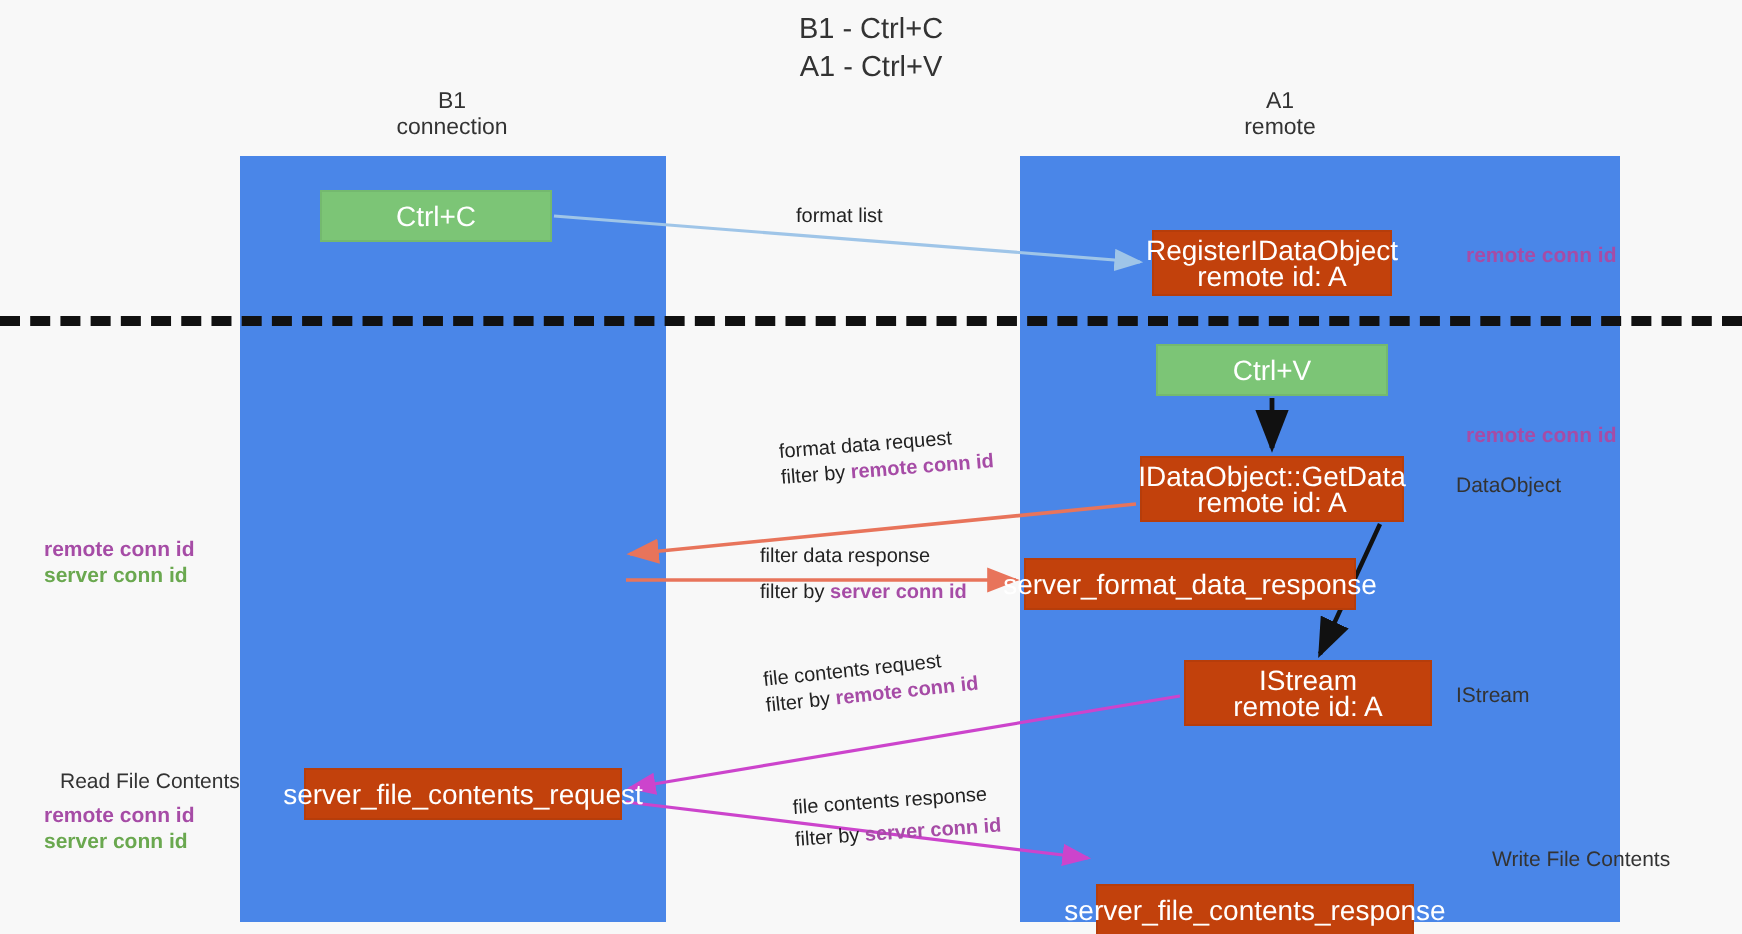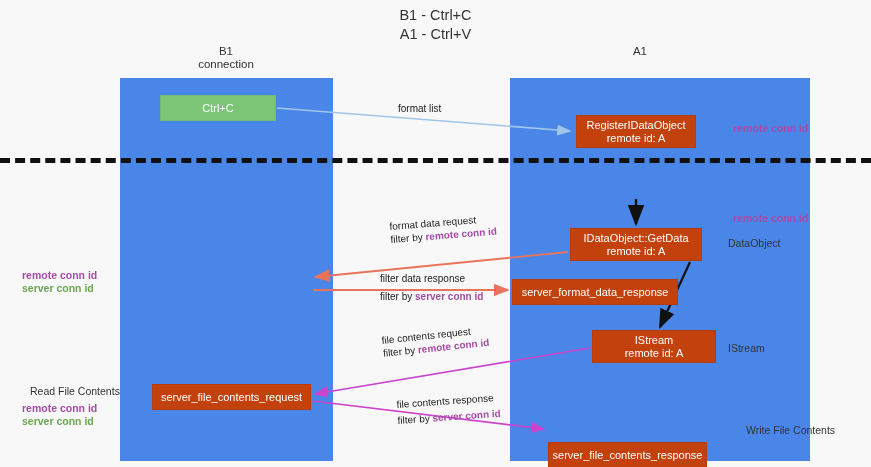--- a/index.html
+++ b/index.html
@@ -21,21 +21,21 @@
   }
   .colhead{
     position:absolute;text-align:center;font-size:11.5px;color:#333;line-height:13px;
   }
   .colhead-b1{left:146px;top:45px;width:160px;}
   .colhead-a1{left:560px;top:45px;width:160px;}
 
   .box{
     position:absolute;box-sizing:border-box;
     display:flex;flex-direction:column;align-items:center;justify-content:center;
-    color:#ffffff;font-size:11px;line-height:12.5px;text-align:center;
+    color:#ffffff;font-size:14px;line-height:12.5px;text-align:center;
     border:1px solid rgba(0,0,0,0.06);
   }
   .box.green{background:#7cc576;}
   .box.orange{background:#c2410c;}
 
   .b-ctrlc{left:160px;top:95px;width:116px;height:26px;}
   .b-regdo{left:576px;top:115px;width:120px;height:33px;}
   .b-ctrlv{left:578px;top:172px;width:116px;height:26px;}
   .b-getdata{left:570px;top:228px;width:132px;height:33px;}
   .b-sfdreq{left:152px;top:268px;width:159px;height:26px;}
@@ -85,20 +85,21 @@
     <div>B1 - Ctrl+C</div>
     <div>A1 - Ctrl+V</div>
   </div>
 
   <div class="colhead colhead-b1">
     <div>B1</div>
     <div>connection</div>
   </div>
   <div class="colhead colhead-a1">
     <div>A1</div>
+    <div>remote</div>
   </div>
 
   <div class="lane lane-b1"></div>
   <div class="lane lane-a1"></div>
 
   <svg id="wires">
     <defs>
       <marker id="ah-blue" markerWidth="9" markerHeight="7" refX="8" refY="3.5" orient="auto">
         <polygon points="0 0, 9 3.5, 0 7" fill="#9fc5e8"></polygon>
       </marker>
@@ -132,20 +133,23 @@
 
   <div class="box green b-ctrlc">
     <span>Ctrl+C</span>
   </div>
 
   <div class="box orange b-regdo">
     <span>RegisterIDataObject</span>
     <span>remote id: A</span>
   </div>
 
+  <div class="box green b-ctrlv">
+    <span>Ctrl+V</span>
+  </div>
 
   <div class="box orange b-getdata">
     <span>IDataObject::GetData</span>
     <span>remote id: A</span>
   </div>
 
 
   <div class="box orange b-sfdresp">
     <span>server_format_data_response</span>
   </div>

